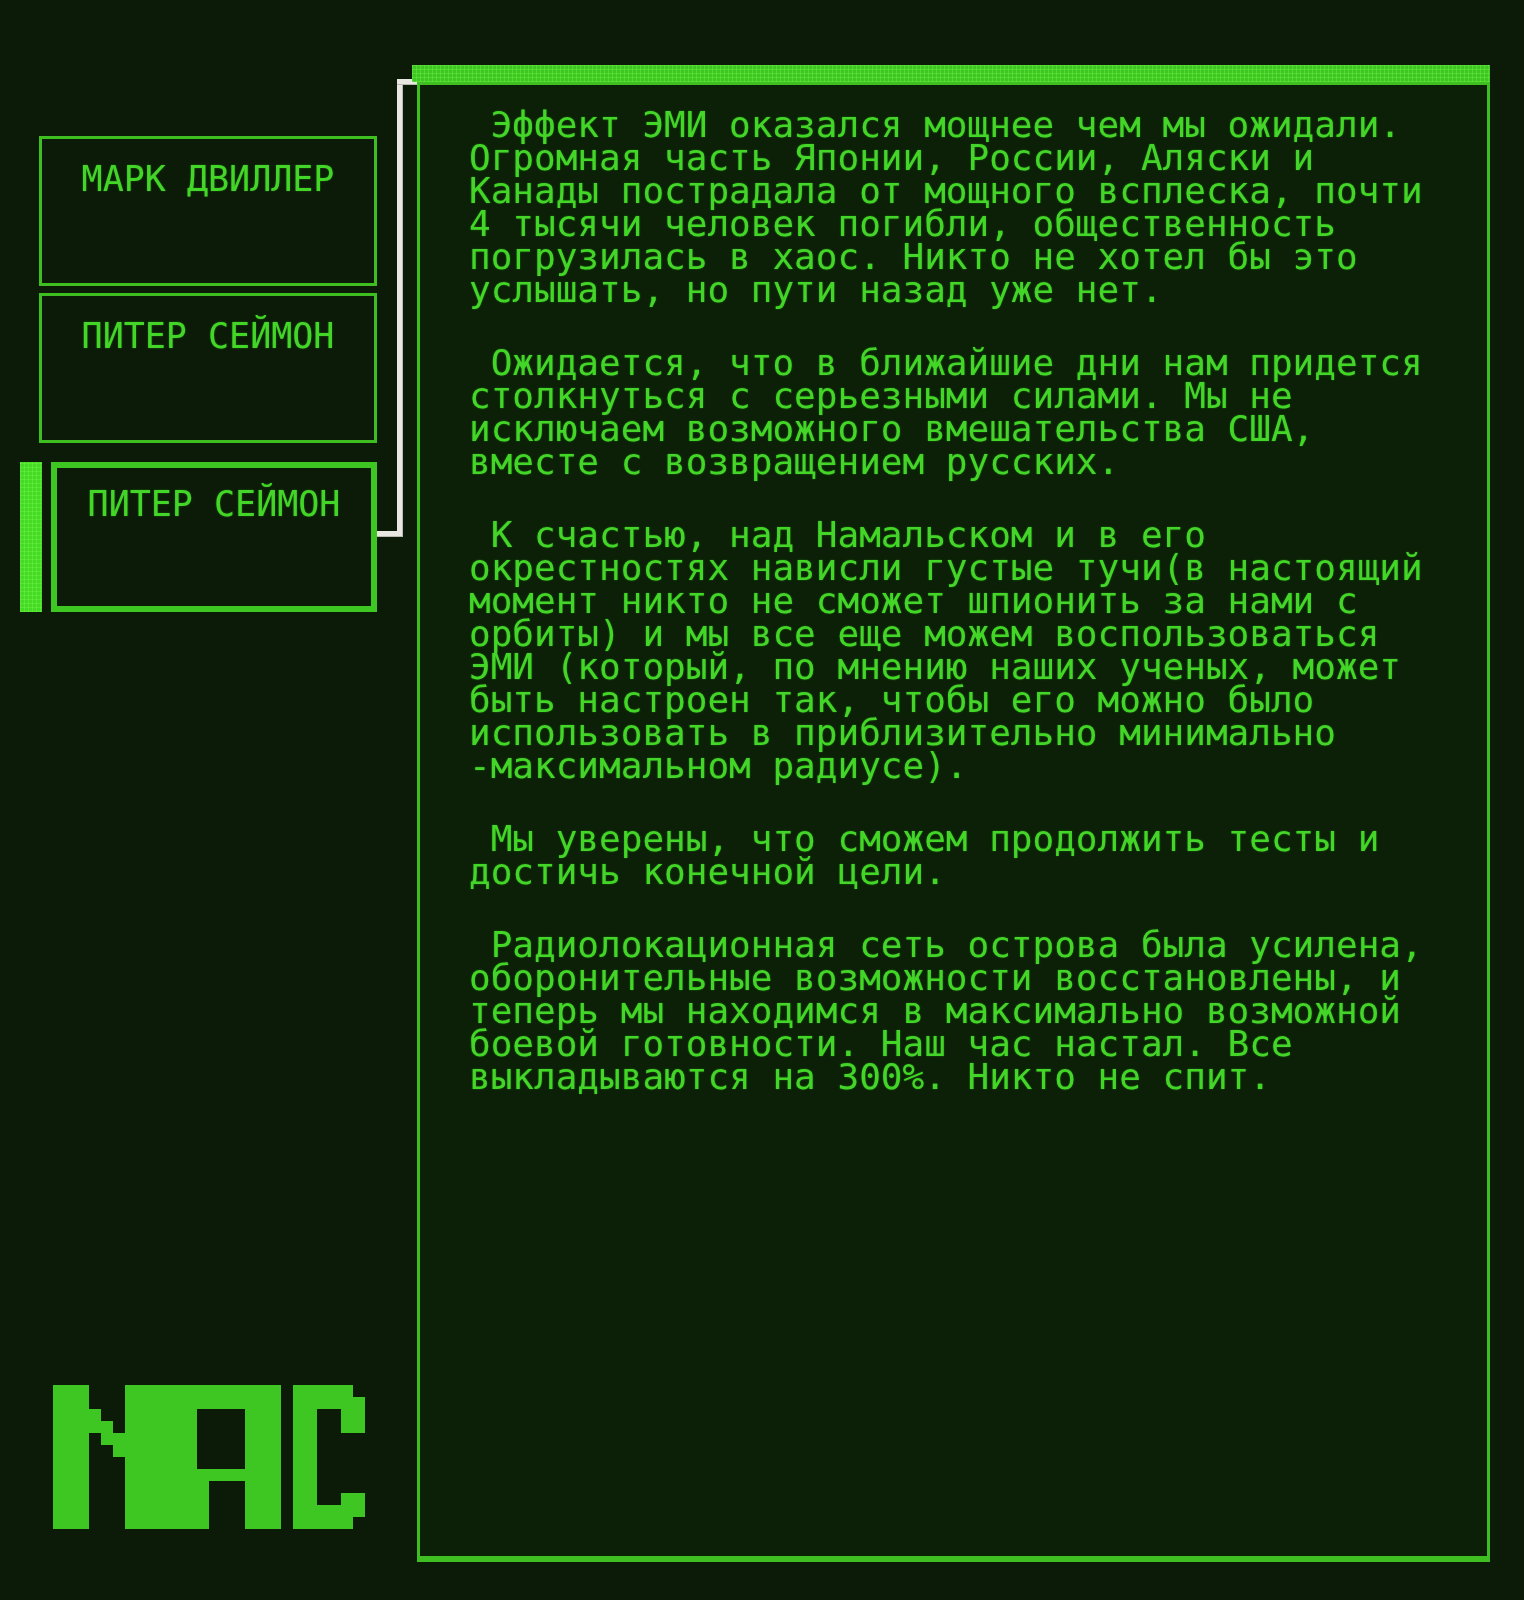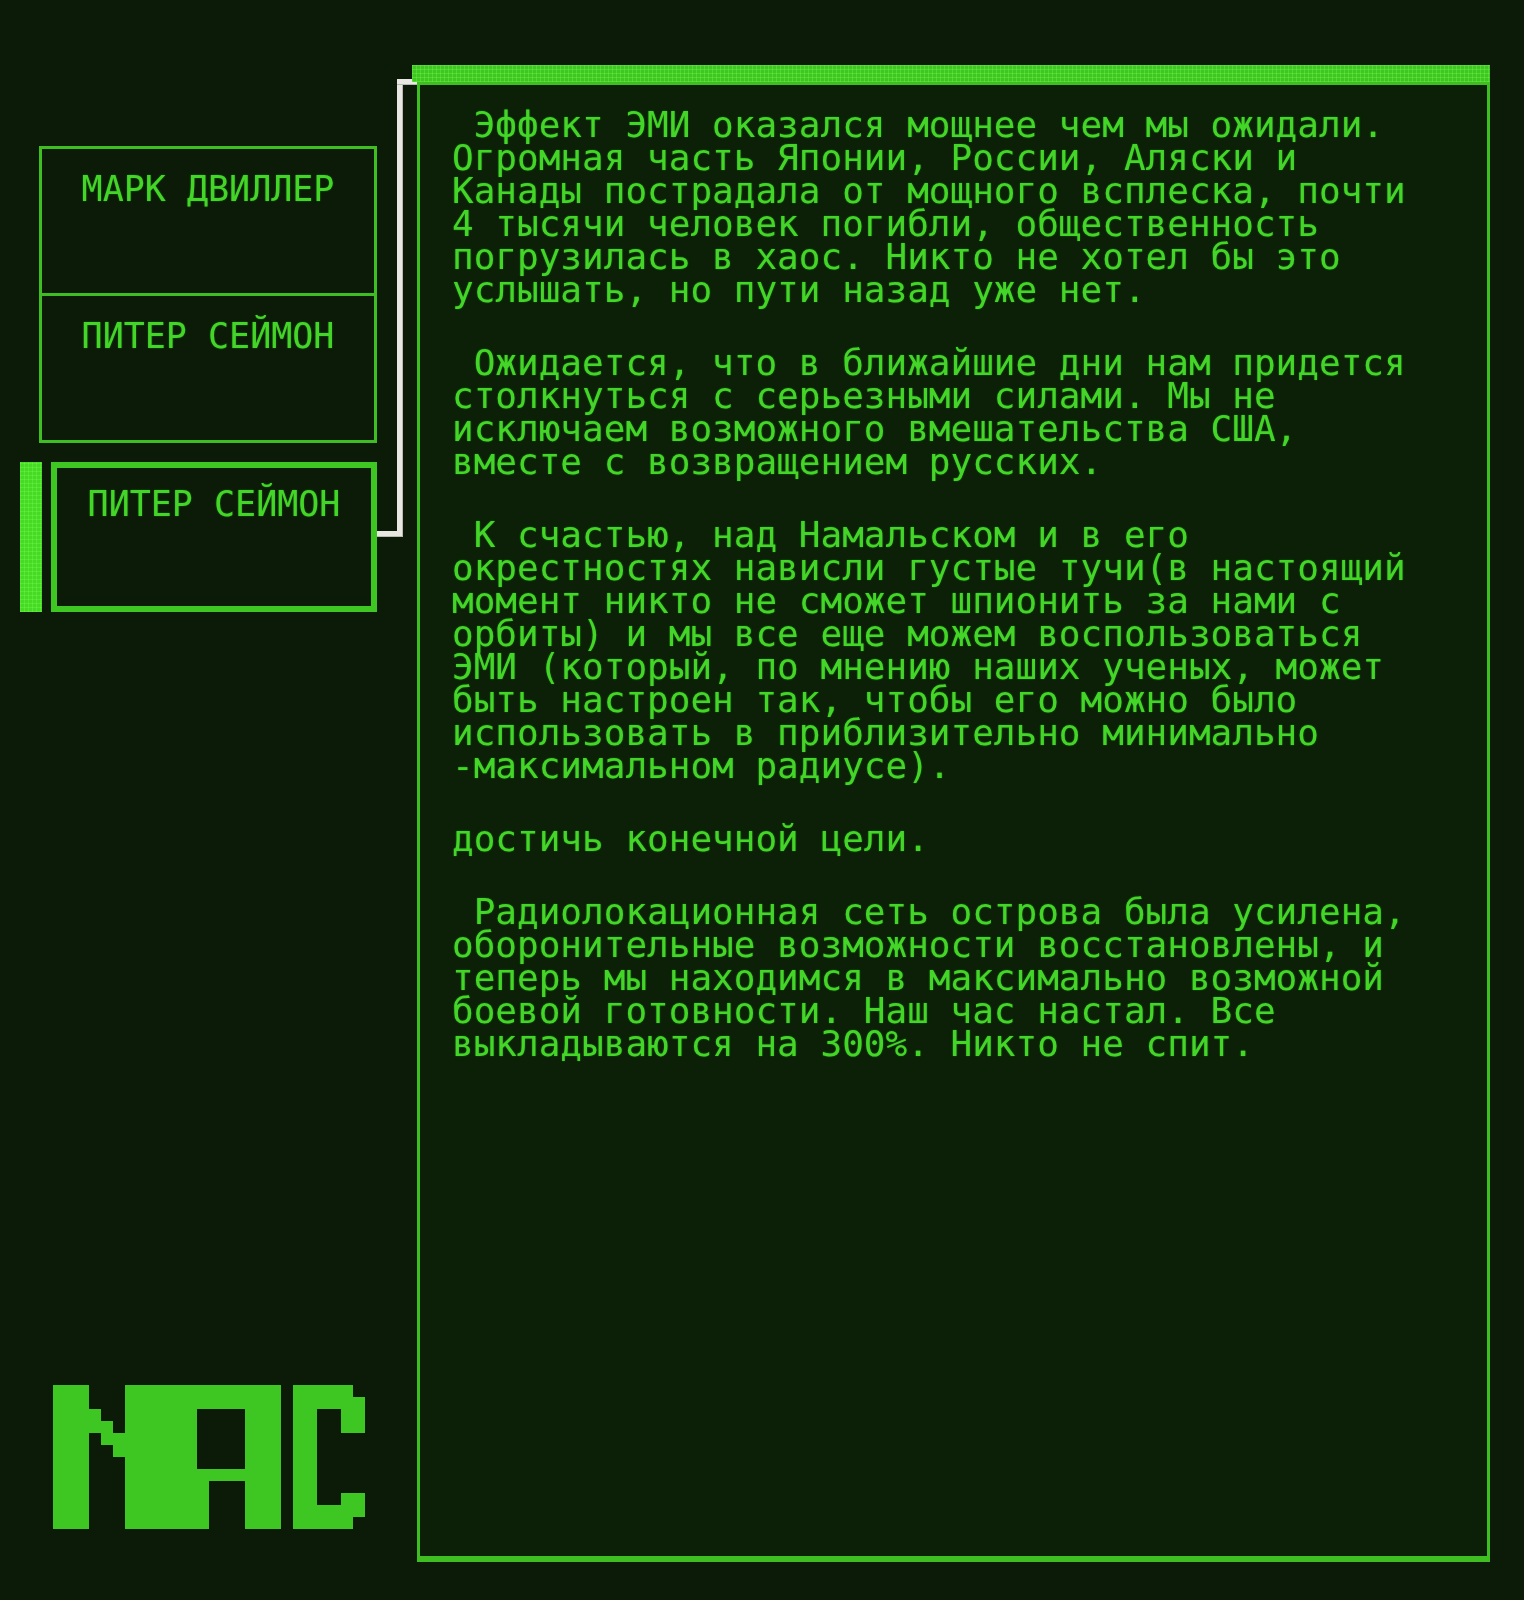--- a/index.html
+++ b/index.html
@@ -36,21 +36,21 @@
     border:3px solid var(--border-green);
     border-bottom-width:6px;
     background:var(--panel-background);
   }
   #doc{
     padding:23px 28px 0 32px;
     color:var(--text-green);
     font-size:36px;line-height:33px;
     text-shadow:0 0 2px rgba(70,230,40,.40);
   }
-  .para{margin:0 0 40px 0;}
+  .para{margin:0 0 40px 17px;}
   .para:nth-child(3){margin-top:30px;}
   .line{white-space:pre;}
   
   #sidebar{position:absolute;left:0;top:0;width:100%;height:100%;}
   .btn{
     position:absolute;left:39px;width:338px;height:150px;
     box-sizing:border-box;
     border:3px solid var(--border-green);
     background:var(--background);
     text-align:center;cursor:pointer;
@@ -83,21 +83,21 @@
     text-shadow:0 0 2px rgba(70,230,40,.40);
     white-space:pre;
   }
 </style>
 </head>
 <body>
 
 <div id="screen">
 
   <div id="sidebar">
-      <div class="btn" style="top: 146px;"><span class="btn-label">МАРК ДВИЛЛЕР</span></div>
+      <div class="btn" style="top: 136px;"><span class="btn-label">МАРК ДВИЛЛЕР</span></div>
       <div class="btn" style="top: 293px;"><span class="btn-label">ПИТЕР СЕЙМОН</span></div>
       <div class="btn selected" style="top: 462px;"><div class="accent"></div><span class="btn-label">ПИТЕР СЕЙМОН</span></div>
     </div>
 
   <div id="connector-v" class="connector"></div>
   <div id="connector-top" class="connector"></div>
   <div id="connector-bottom" class="connector"></div>
 
   <div id="topbar"></div>
 
@@ -121,20 +121,21 @@
           <div class="line"> К счастью, над Намальском и в его</div>
           <div class="line">окрестностях нависли густые тучи(в настоящий</div>
           <div class="line">момент никто не сможет шпионить за нами с</div>
           <div class="line">орбиты) и мы все еще можем воспользоваться</div>
           <div class="line">ЭМИ (который, по мнению наших ученых, может</div>
           <div class="line">быть настроен так, чтобы его можно было</div>
           <div class="line">использовать в приблизительно минимально</div>
           <div class="line">-максимальном радиусе).</div>
         </div>
         <div class="para">
+          <div class="line"> Мы уверены, что сможем продолжить тесты и</div>
           <div class="line">достичь конечной цели.</div>
         </div>
         <div class="para">
           <div class="line"> Радиолокационная сеть острова была усилена,</div>
           <div class="line">оборонительные возможности восстановлены, и</div>
           <div class="line">теперь мы находимся в максимально возможной</div>
           <div class="line">боевой готовности. Наш час настал. Все</div>
           <div class="line">выкладываются на 300%. Никто не спит.</div>
         </div>
       </div>

